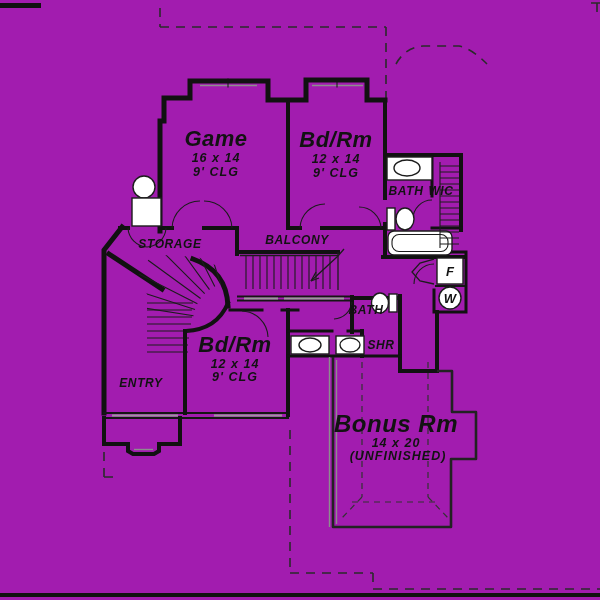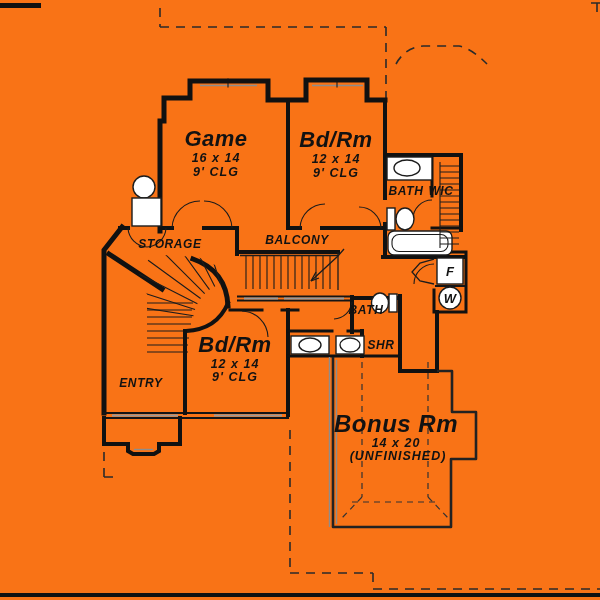--- a/index.html
+++ b/index.html
@@ -1,16 +1,16 @@
 <!DOCTYPE html>
 <html><head>
 <meta charset="utf-8">
 <style>
   html,body{margin:0;padding:0;background:#fff;}
-  #stage{position:relative;width:600px;height:600px;background:#f97316;overflow:hidden;
+  #stage{position:relative;width:600px;height:600px;background:#a21caf;overflow:hidden;
          font-family:"Liberation Sans",sans-serif;}
   svg{position:absolute;left:0;top:0;}
   
   .w5{stroke:#111;stroke-width:5;fill:none;stroke-linecap:square;stroke-linejoin:miter;}
   .w4{stroke:#111;stroke-width:4;fill:none;stroke-linecap:square;}
   .w3{stroke:#111;stroke-width:3;fill:none;stroke-linecap:square;}
   .w2{stroke:#151515;stroke-width:2;fill:none;stroke-linecap:square;}
   .thin{stroke:#1c1c1c;stroke-width:1.3;fill:none;stroke-linecap:butt;}
   .thin2{stroke:#1c1c1c;stroke-width:1.1;fill:none;}
   .gray{stroke:#9a9a9a;stroke-width:2;fill:none;}

